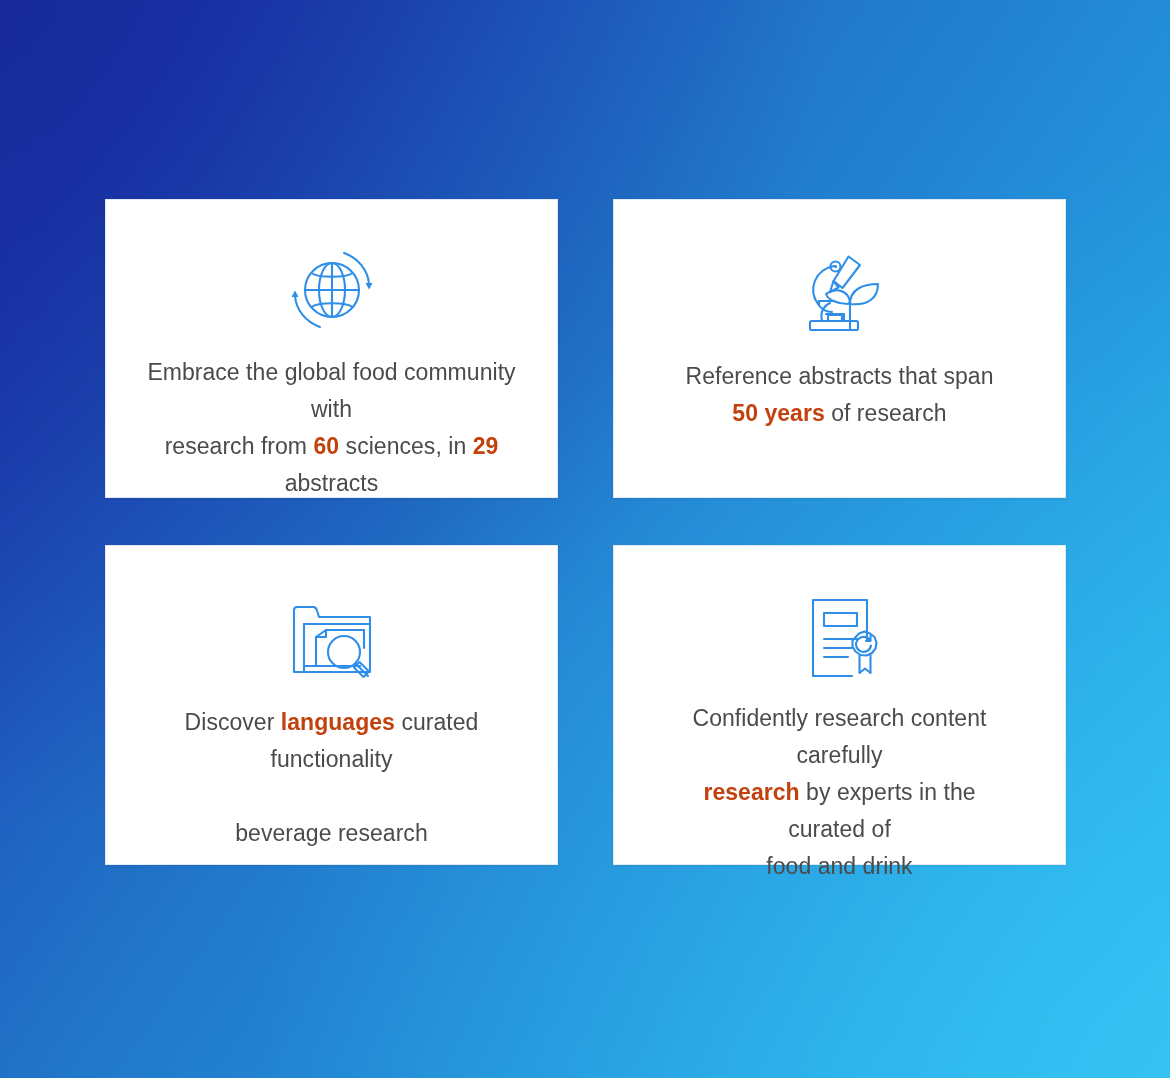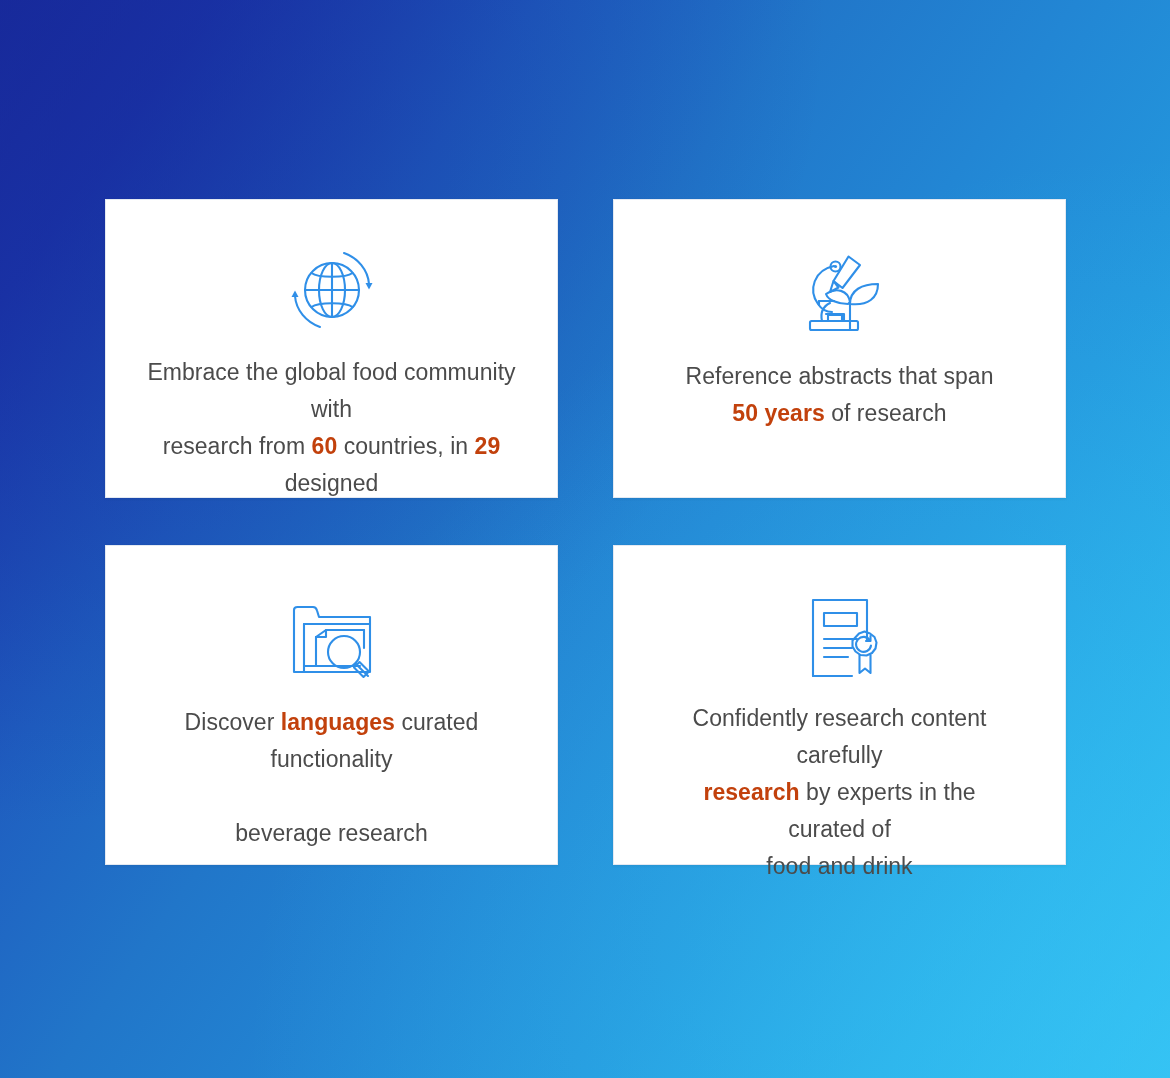--- a/index.html
+++ b/index.html
@@ -96,21 +96,21 @@
         <path d="M29.5 33 C36 38, 64 38, 70.5 33"></path>
         <path d="M29.5 67 C36 62, 64 62, 70.5 67"></path>
         <path d="M62 13 C76 18, 86 30, 87 44"></path>
         <path d="M38 87 C24 82, 14 70, 13 56"></path>
         <path d="M83.5 43 L87 49.5 L90.5 43 Z" fill="#2f8fe8" stroke="none"></path>
         <path d="M9.5 57 L13 50.5 L16.5 57 Z" fill="#2f8fe8" stroke="none"></path>
       </svg>
     </div>
     <div class="card-text">
       <span>Embrace the global food community with</span><br>
-      <span>research from </span><b>60</b><span> countries, in </span><b>29</b><span> designed</span>
+      <span>research from </span><b>60</b><span> sciences, in </span><b>29</b><span> abstracts</span>
     </div>
   </div>
 
   <div class="card">
     <div class="card-icon">
       <svg width="100" height="100" viewBox="0 0 100 100" fill="none" stroke="#2f8fe8" stroke-width="2.1" stroke-linecap="round" stroke-linejoin="round">
 
         <rect x="20" y="79" width="48" height="9" rx="1.5"></rect>
         <path d="M32 79 C30 70, 34 64, 40 61"></path>
         <path d="M54 79 L54 72 L36 72"></path>

